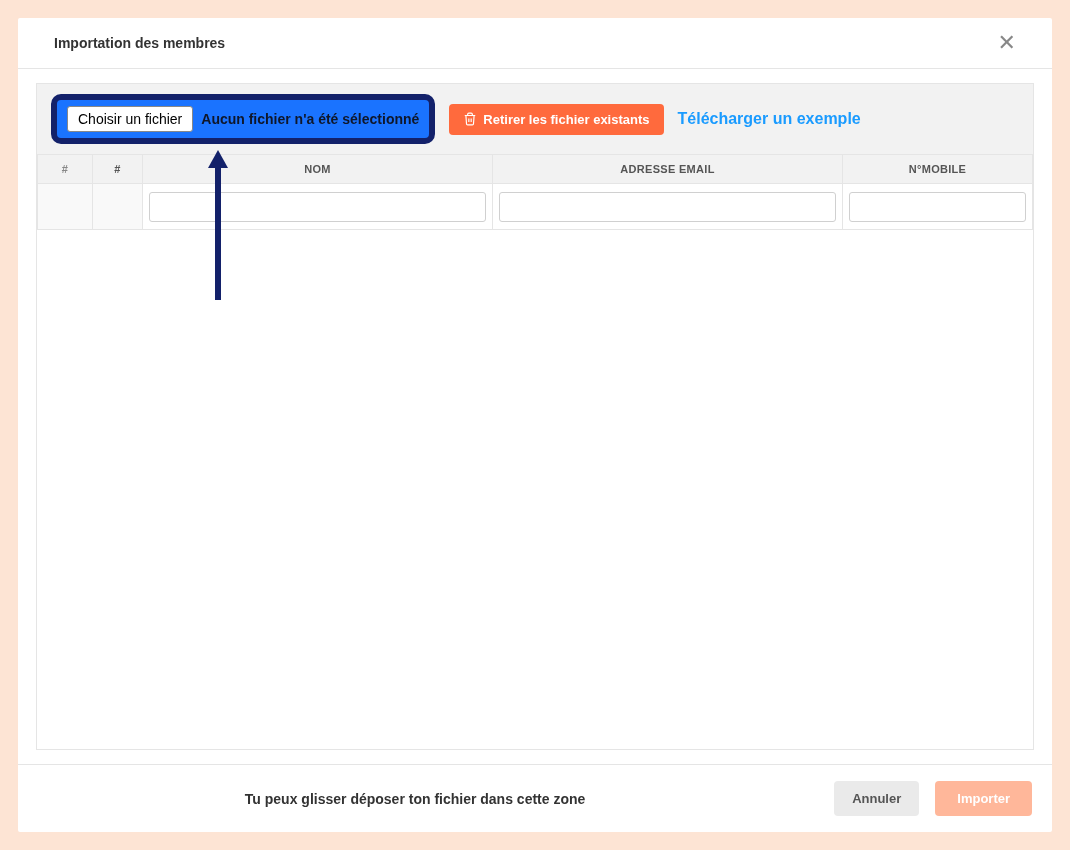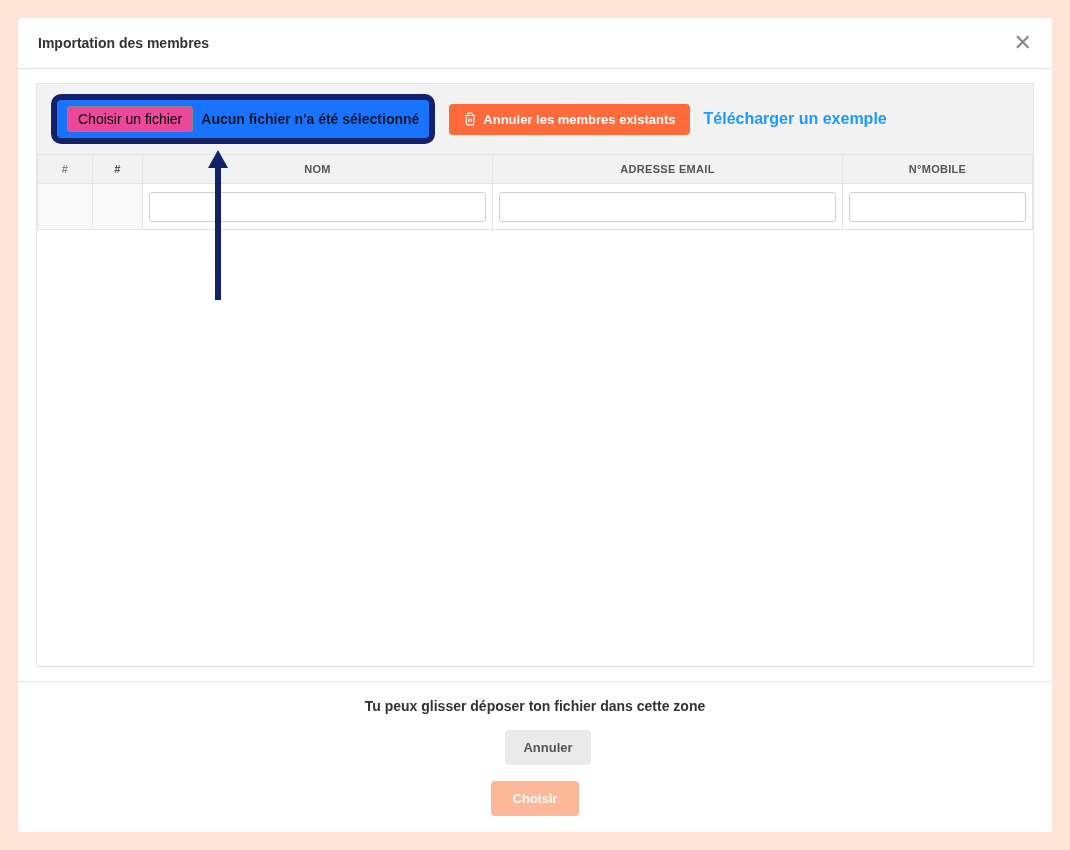--- a/index.html
+++ b/index.html
@@ -14,21 +14,21 @@
   .modal {
     background: #fff;
     width: 100%;
     height: 100%;
     border-radius: 2px;
     position: relative;
     display: flex;
     flex-direction: column;
   }
   .modal-header {
-    padding: 14px 20px;
+    padding: 14px 36px;
     border-bottom: 1px solid #e5e5e5;
     display: flex;
     justify-content: space-between;
     align-items: center;
   }
   .modal-title {
     font-size: 14px;
     font-weight: bold;
     color: #333;
   }
@@ -61,21 +61,21 @@
     border: 6px solid #13216a;
     border-radius: 10px;
     padding: 6px 10px;
     display: inline-flex;
     align-items: center;
     gap: 8px;
     position: relative;
     z-index: 2;
   }
   .file-btn {
-    background: #ec4899;
+    background: #ffffff;
     border: 1px solid #888;
     border-radius: 3px;
     padding: 4px 10px;
     font-size: 14px;
     cursor: pointer;
   }
   .file-status {
     color: #0f172a;
     font-size: 14px;
     font-weight: bold;
@@ -144,21 +144,20 @@
     padding: 4px 6px;
     font-size: 13px;
   }
   .modal-footer {
     border-top: 1px solid #e5e5e5;
     padding: 16px 20px;
     display: flex;
     align-items: center;
     justify-content: flex-end;
     gap: 16px;
-    flex-direction: column;
   }
   .footer-hint {
     flex: 1;
     text-align: center;
     font-size: 14px;
     font-weight: bold;
     color: #333;
   }
   .cancel-btn {
     background: #eaeaea;
@@ -205,21 +204,21 @@
     <div class="toolbar">
       <div class="file-picker">
         <button class="file-btn">Choisir un fichier</button>
         <span class="file-status">Aucun fichier n'a été sélectionné</span>
       </div>
       <button class="remove-btn">
         <svg viewBox="0 0 24 24" fill="none" stroke="#fff" stroke-width="2">
           <path d="M3 6h18M8 6V4a2 2 0 012-2h4a2 2 0 012 2v2M19 6l-1 14a2 2 0 01-2 2H8a2 2 0 01-2-2L5 6"></path>
           <path d="M10 11v6M14 11v6"></path>
         </svg>
-        <span>Annuler les membres existants</span>
+        <span>Retirer les fichier existants</span>
       </button>
       <a class="example-link">Télécharger un exemple</a>
     </div>
 
     <div class="table-area">
       <table>
         <colgroup>
           <col style="width:55px">
           <col style="width:50px">
           <col style="width:350px">
@@ -250,20 +249,20 @@
             </td>
           </tr>
         </tbody>
       </table>
     </div>
   </div>
 
   <div class="modal-footer">
     <div class="footer-hint">Tu peux glisser déposer ton fichier dans cette zone</div>
     <button class="cancel-btn">Annuler</button>
-    <button class="import-btn">Choisir</button>
+    <button class="import-btn">Importer</button>
   </div>
 </div>
 
 <svg class="arrow" width="20" height="150">
   <line x1="10" y1="15" x2="10" y2="150" stroke="#13216a" stroke-width="6"></line>
   <polygon points="10,0 0,18 20,18" fill="#13216a"></polygon>
 </svg>
 
 </body></html>

